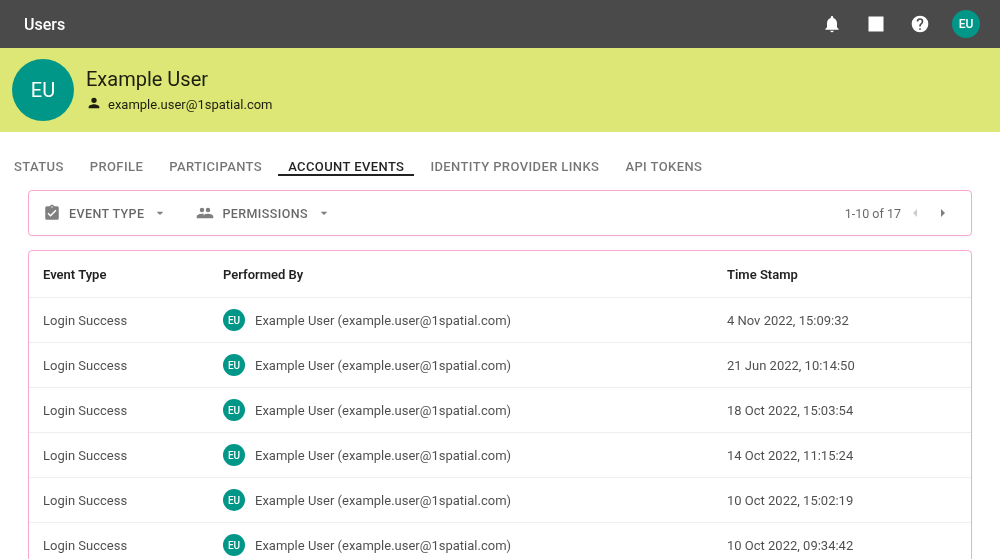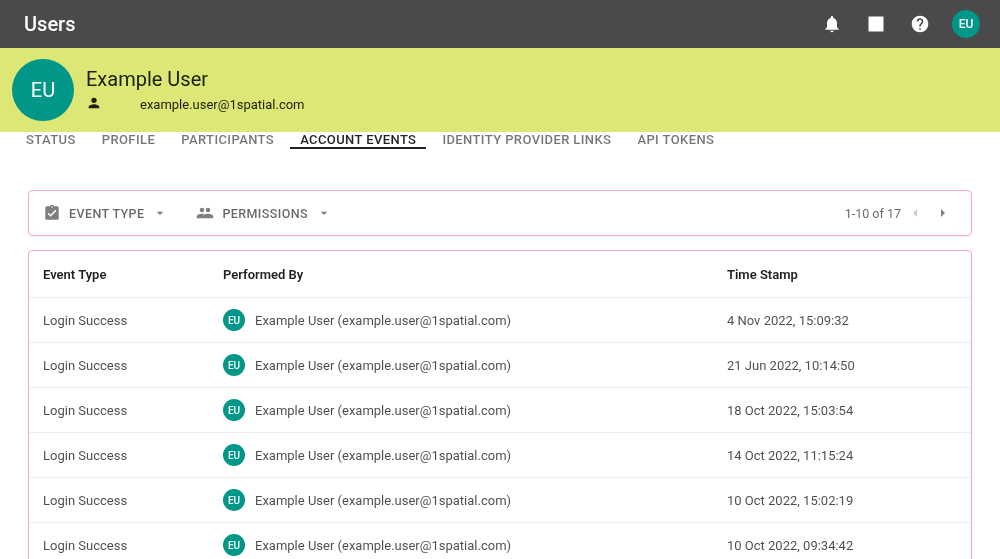--- a/index.html
+++ b/index.html
@@ -1,32 +1,32 @@
 <!DOCTYPE html>
 <html><head>
 <meta charset="utf-8">
 <style>
   * { box-sizing: border-box; margin: 0; padding: 0; }
   html, body { width: 1000px; height: 559px; font-family: Roboto, "Helvetica Neue", Arial, sans-serif; overflow: hidden; background: #fff; }
   
   .appbar { height: 48px; background: #4a4a4a; color: #fff; display: flex; align-items: center; padding: 0 20px 0 24px; }
-  .appbar .title { font-size: 20px; font-weight: 500; }
+  .appbar .title { font-size: 16px; font-weight: 500; }
   .appbar .spacer { flex: 1; }
   .appbar .icon { width: 24px; height: 24px; margin-left: 20px; display: flex; align-items: center; justify-content: center; cursor: pointer; }
   .appbar svg { fill: #fff; width: 20px; height: 20px; }
   .avatar-sm { width: 28px; height: 28px; border-radius: 50%; background: #009688; color: #fff; font-size: 12px; font-weight: 500; display: flex; align-items: center; justify-content: center; margin-left: 20px; cursor: pointer; }
   
   .hero { height: 84px; background: #dce775; display: flex; align-items: center; padding: 0 12px; }
   .avatar-lg { width: 62px; height: 62px; border-radius: 50%; background:#009688; color:#fff; font-size:20px; font-weight:400; display:flex; align-items:center; justify-content:center; }
   .hero .info { margin-left: 12px; }
   .hero .name { font-size: 20px; color: rgba(0,0,0,0.87); font-weight:400; }
-  .hero .email-row { font-size: 13px; color: rgba(0,0,0,0.87); margin-top: 4px; display:flex; align-items:center;gap:32px; }
+  .hero .email-row { font-size: 13px; color: rgba(0,0,0,0.87); margin-top: 4px; display:flex; align-items:center; }
   .hero .email-row svg { width:16px; height:16px; fill: rgba(0,0,0,0.87); margin-right: 6px; }
   
-  .tabs { height: 44px; display:flex; align-items:flex-start; padding: 0 16px; border-bottom: 0; }
+  .tabs { height: 44px; display:flex; align-items:flex-end; padding: 0 4px; border-bottom: 0; }
   .tab { padding: 0 10px; margin: 0 0px; display:flex; align-items:center; font-size: 13px; font-weight:500; letter-spacing: 0.4px; color: rgba(0,0,0,0.54); cursor:pointer; border-bottom: 2px solid transparent; }
   .tab + .tab { margin-left: 6px; }
   .tab.active { color: rgba(0,0,0,0.87); border-bottom-color: rgba(0,0,0,0.87); }
   
   .content { padding: 14px 28px; }
   .card { border: 1px solid #f9a8d4; border-radius:4px; background:#fff; box-shadow: 0 1px 2px rgba(0,0,0,0.04); }
   .filterbar { height: 44px; display:flex; align-items:center; padding: 0 14px; }
   .chip { display:flex; align-items:center; font-size:12.5px; font-weight:500; letter-spacing:0.4px; color: rgba(0,0,0,0.6); cursor:pointer; margin-right: 28px; }
   .chip svg.lead { width:18px; height:18px; fill: rgba(0,0,0,0.5); margin-right:8px; }
   .chip svg.chev { width:16px; height:16px; fill: rgba(0,0,0,0.5); margin-left:8px; }

